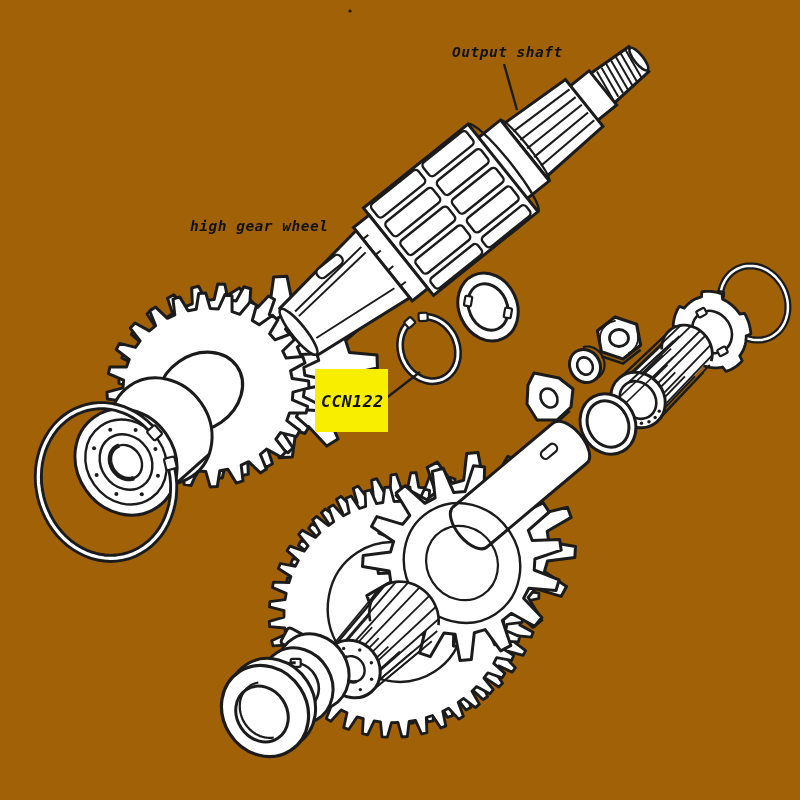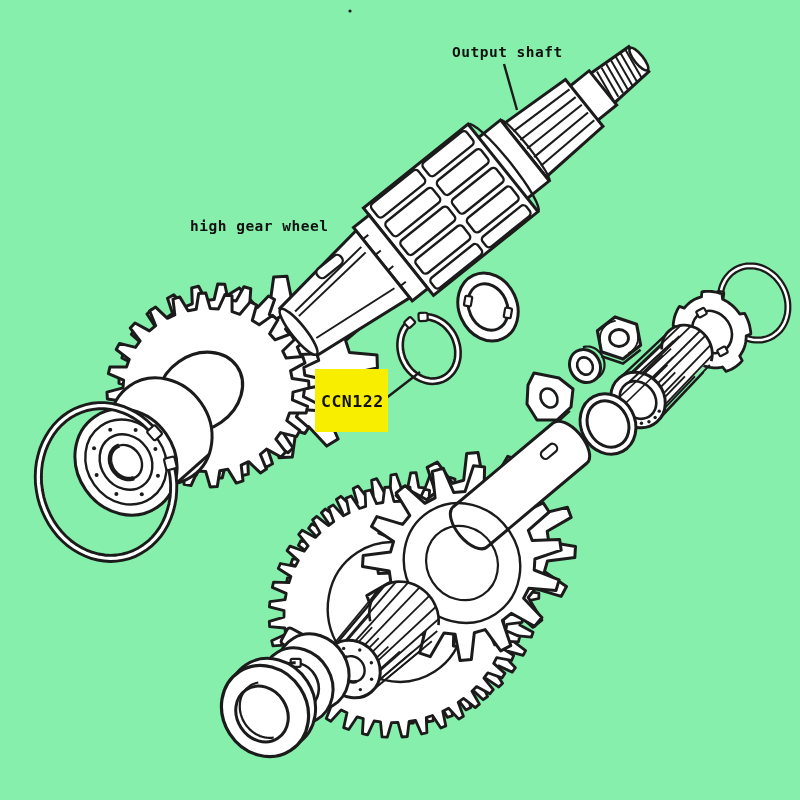--- a/index.html
+++ b/index.html
@@ -1,16 +1,16 @@
 <!DOCTYPE html>
 <html><head>
 <meta charset="utf-8">
 <style>
   html,body{margin:0;padding:0;background:#fff;}
-  .stage{position:relative;width:800px;height:800px;background:#86efac;overflow:hidden;}
+  .stage{position:relative;width:800px;height:800px;background:#a16207;overflow:hidden;font-style:italic;}
   svg{display:block;}
   .t{font-family:"DejaVu Sans Mono","Liberation Mono",monospace;font-weight:700;fill:#111;}
   .t-sm{font-size:14.5px;letter-spacing:0.5px;}
   .t-code{font-size:16.5px;letter-spacing:0.5px;}
   .ln{stroke:#1b1b1b;stroke-width:2.4;}
 </style>
 </head>
 <body>
 
 <div class="stage">

